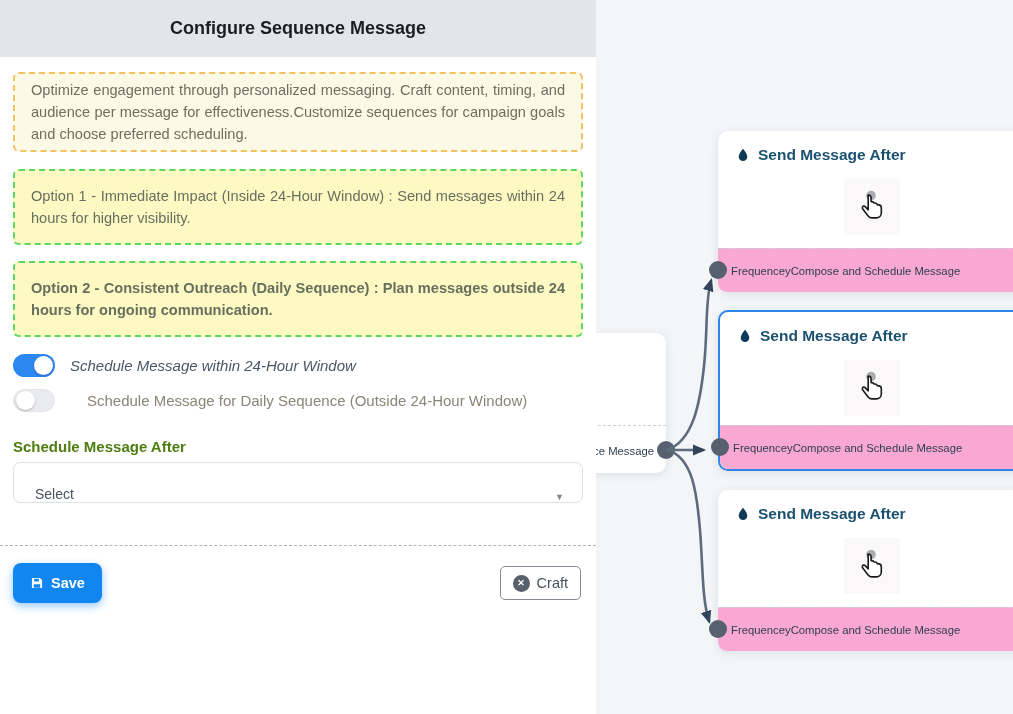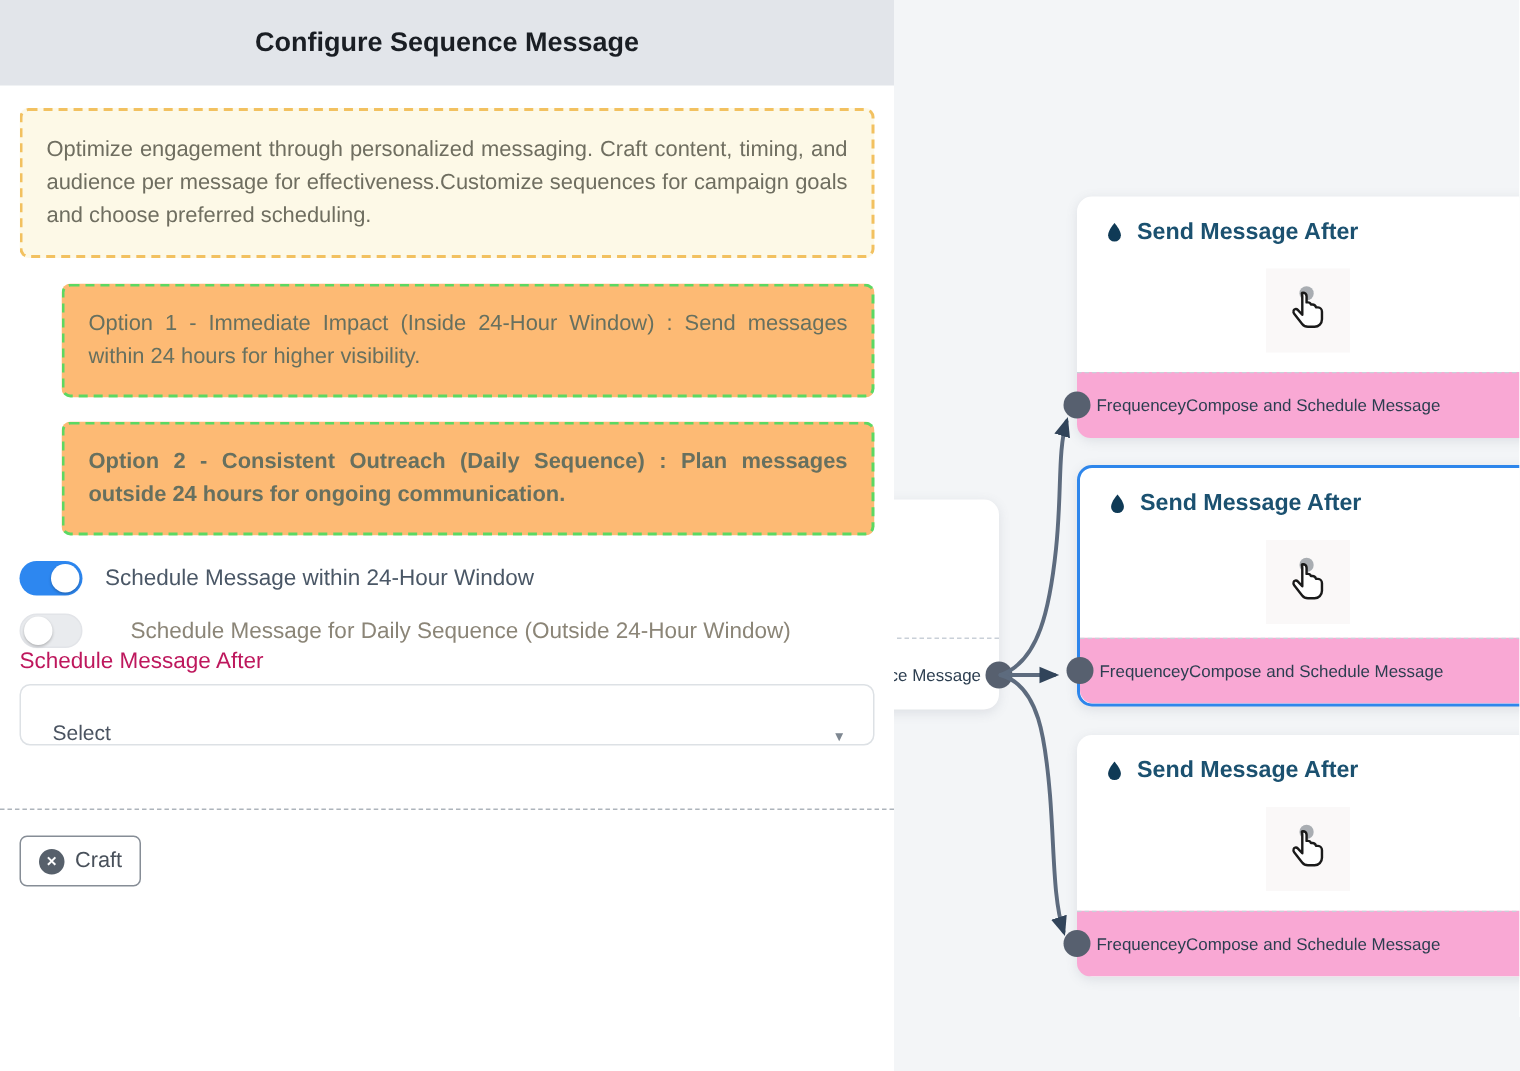--- a/index.html
+++ b/index.html
@@ -5,40 +5,40 @@
   * { box-sizing: border-box; margin: 0; padding: 0; }
   html,body { width:1013px; height:714px; overflow:hidden; }
   body { font-family: "Liberation Sans", sans-serif; background:#fff; position:relative; }
 
   
   .panel { position:absolute; left:0; top:0; width:596px; height:545px; background:#fff; z-index:10; }
   .panel-header { height:57px; background:#e2e5ea; display:flex; align-items:center; justify-content:center; }
   .panel-title { font-size:18px; font-weight:700; color:#1a1e24; }
   .panel-body { padding:0 13px; }
 
-  .note { border-radius:6px; text-align:justify; font-size:14.6px; line-height:22px; padding:15px 16px; }
+  .note { border-radius:6px; text-align:justify; font-size:14.6px; line-height:22px; padding:5px 16px; }
   .note-warning { margin-top:15px; background:#fdf9e7; border:2px dashed #f2c160; color:#6f6e60; }
-  .note-success { background:#fdba74; border:2px dashed #5cd862; color:#67705f; padding:14px 16px;margin-left:28px; }
+  .note-success { background:#fef9c3; border:2px dashed #5cd862; color:#67705f; padding:14px 16px; }
   .note-success.first { margin-top:17px; }
   .note-success.second { margin-top:16px;font-weight:bold; }
 
   .toggle-row { display:flex; align-items:center; gap:15px; }
-  .toggle-row.first { margin-top:17px; }
+  .toggle-row.first { margin-top:17px;font-style:italic; }
   .toggle-row.second { margin-top:12px;gap:32px; }
   .switch { width:42px; height:23px; border-radius:12px; position:relative; flex:0 0 auto; cursor:pointer; }
   .switch .knob { position:absolute; top:2px; width:19px; height:19px; border-radius:50%; background:#fff;
                   box-shadow:0 1px 2px rgba(0,0,0,.25); }
   .switch.on { background:#2d87f0; }
   .switch.on .knob { right:2px; }
   .switch.off { background:#e9ebee; border:1px solid #e2e4e8; }
   .switch.off .knob { left:2px; top:1px; }
   .toggle-label-on  { font-size:15px; color:#4a5766; }
   .toggle-label-off { font-size:15px; color:#8b8577; }
 
-  .field-label { font-size:15px; color:#be185d; }
+  .field-label { margin-top:26px; font-size:15px; color:#4d7c0f;font-weight:bold; }
   .select-box { margin-top:7px; height:41px; border:1px solid #dde1e5; border-radius:7px; background:#fff;
                 display:flex; align-items:flex-end; justify-content:space-between; padding:0 18px 0 21px; cursor:pointer; }
   .select-value { font-size:14px; color:#4a5360; }
   .select-caret { font-size:9px; color:#7e8791; }
 
   .panel-divider { margin:42px -13px 0 -13px; border-top:1px dashed #adb4bb; }
 
   .btn-row { margin-top:17px; display:flex; align-items:center; justify-content:space-between; padding-right:2px; }
   .btn-save { display:flex; align-items:center; gap:7px; height:40px; padding:0 17px; background:#1286f0;
               border:none; border-radius:8px; color:#fff; font-size:14.5px; font-weight:700; cursor:pointer;
@@ -101,20 +101,26 @@
 
     <div class="field-label">Schedule Message After</div>
     <div class="select-box">
       <span class="select-value">Select</span>
       <span class="select-caret">▼</span>
     </div>
 
     <div class="panel-divider"></div>
 
     <div class="btn-row">
+      <button class="btn-save">
+        <svg width="14" height="14" viewBox="0 0 16 16">
+          <path fill="#ffffff" fill-rule="evenodd" d="M2.2 2.2h9.1l2.5 2.5v8.6a.5.5 0 0 1-.5.5H2.7a.5.5 0 0 1-.5-.5V2.7a.5.5 0 0 1 .5-.5zM4.8 3.2v3.2h5.4V3.2zM4.3 9.3h7.4v4H4.3z"></path>
+        </svg>
+        <span>Save</span>
+      </button>
       <button class="btn-close">
         <span class="x-circle">✕</span>
         <span>Craft</span>
       </button>
     </div>
   </div>
 </div>
 
 <div class="canvas">
 

